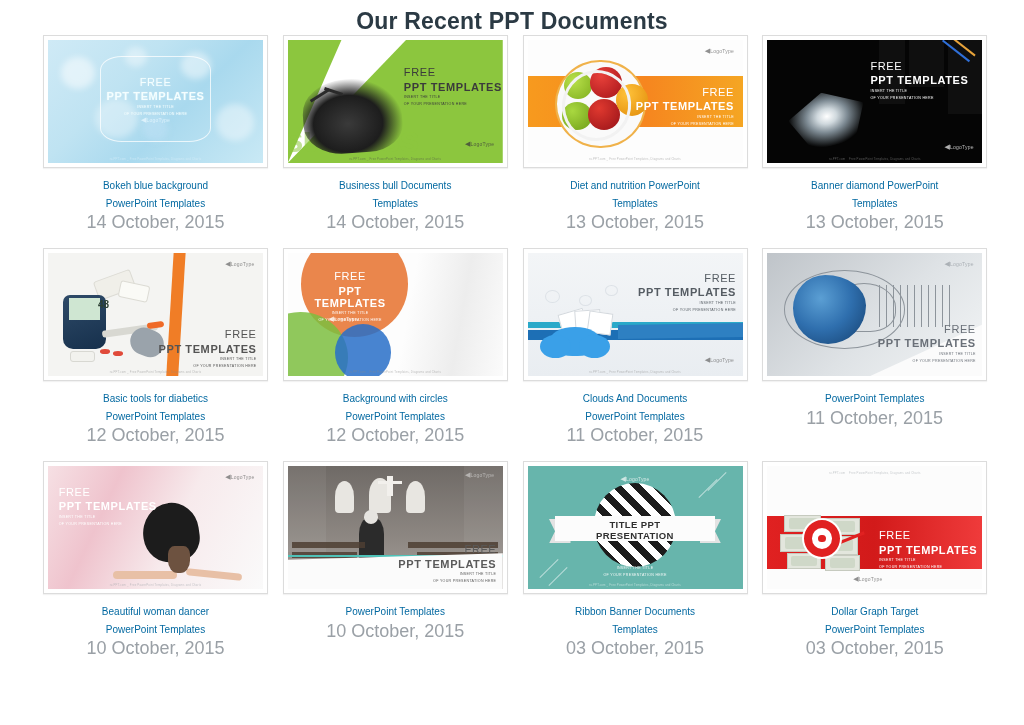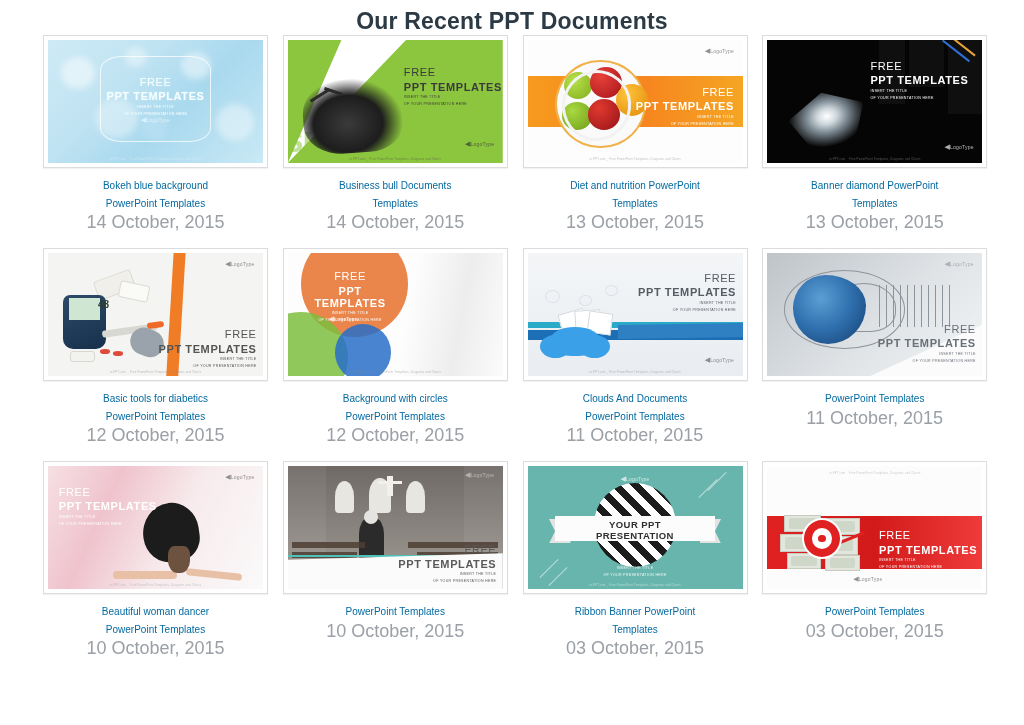--- a/index.html
+++ b/index.html
@@ -562,33 +562,33 @@
       <div class="thumb-frame">
         <div class="thumb ribbon">
           <div class="diag" style="right:6%;top:12%"></div>
           <div class="diag" style="right:10%;top:18%"></div>
           <div class="diag" style="left:4%;bottom:16%"></div>
           <div class="diag" style="left:8%;bottom:10%"></div>
           <div class="badge"></div>
           <div class="tail" style="left:10%;top:43%;clip-path:polygon(0 0,100% 0,100% 100%,0 100%,28% 50%)"></div>
           <div class="tail" style="right:10%;top:43%;clip-path:polygon(0 0,100% 0,72% 50%,100% 100%,0 100%)"></div>
           <div class="band">
-            <div class="txt">YOUR PPT</div>
+            <div class="txt">TITLE PPT</div>
             <div class="txt" style="padding-top:0">PRESENTATION</div>
           </div>
           <div class="slide-txt" style="left:0;right:0;bottom:9%;text-align:center">
             <div class="sub">INSERT THE TITLE</div>
             <div class="sub">OF YOUR PRESENTATION HERE</div>
           </div>
           <div class="logo" style="left:0;right:0;top:7%;text-align:center"><span class="mark">◀</span><span>LogoType</span></div>
           <div class="footer-note">ru.PPT.com _ Free PowerPoint Templates, Diagrams and Charts</div>
         </div>
       </div>
       <div class="caption">
-        <span class="t">Ribbon Banner PowerPoint</span>
+        <span class="t">Ribbon Banner Documents</span>
         <span class="t">Templates</span>
         <span class="d">03 October, 2015</span>
       </div>
     </div>
 
     <div class="card">
       <div class="thumb-frame">
         <div class="thumb dollar">
           <div class="redband"></div>
           <div class="stack" style="left:8%;top:40%;width:17%;height:14%">
@@ -615,19 +615,20 @@
             <div class="l1">FREE</div>
             <div class="l2" style="margin-top:3px">PPT TEMPLATES</div>
             <div class="sub">INSERT THE TITLE</div>
             <div class="sub">OF YOUR PRESENTATION HERE</div>
           </div>
           <div class="logo" style="left:40%;bottom:5%;color:#6d6d6d"><span class="mark">◀</span><span>LogoType</span></div>
           <div class="footer-note" style="top:4%;bottom:auto;color:#9aa0a6">ru.PPT.com _ Free PowerPoint Templates, Diagrams and Charts</div>
         </div>
       </div>
       <div class="caption">
+        <span class="t">Dollar Graph Target</span>
         <span class="t">PowerPoint Templates</span>
         <span class="d">03 October, 2015</span>
       </div>
     </div>
 
   </div>
 </div>
 
 </body></html>

